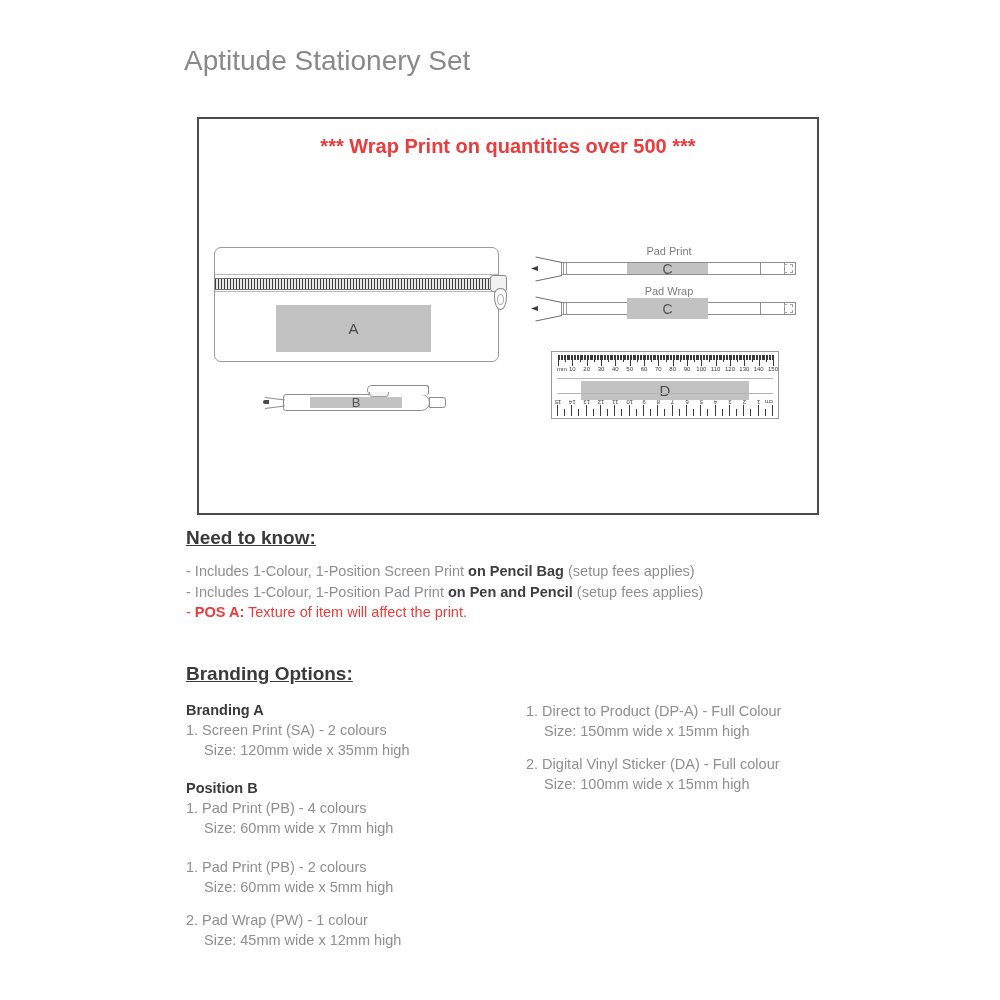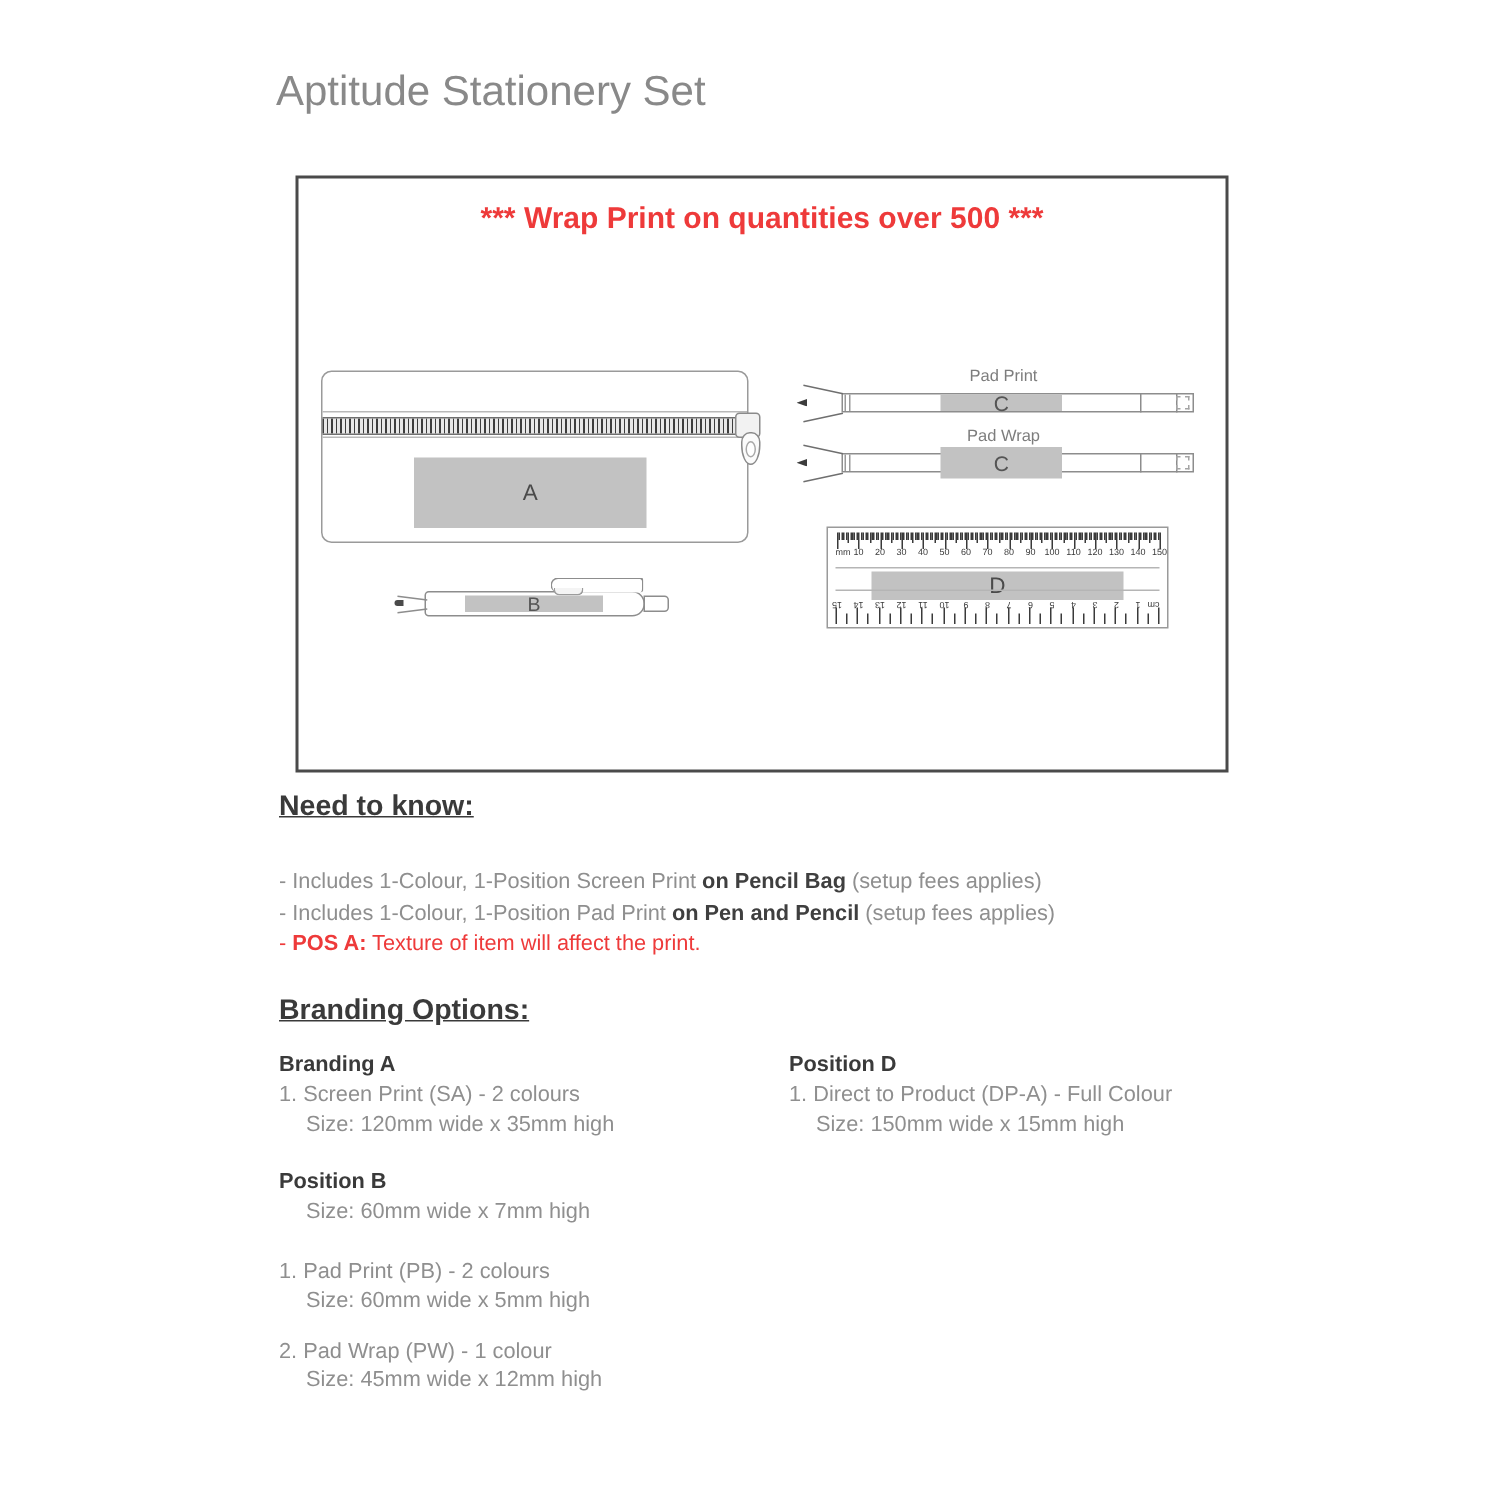--- a/index.html
+++ b/index.html
@@ -400,21 +400,21 @@
     position: absolute;
     left: 186px;
     top: 527px;
     width: 640px;
   }
   .section-title {
     font-size: 19px;
     font-weight: bold;
     color: #3a3a3a;
     text-decoration: underline;
-    margin-bottom: 29px;
+    margin-bottom: 12px;
   }
   .ntk-line {
     font-size: 14.5px;
     color: #8f8f8f;
     line-height: 1.42;
   }
   .ntk-line b { color: #3f3f3f; font-weight: bold; }
   .ntk-line.alert { color: #ee3a3a; }
   .ntk-line.alert b { color: #ee3a3a; }
 
@@ -757,37 +757,41 @@
         <div class="pos-block">
           <div class="pos-title">Branding A</div>
           <div class="pos-opt">
             <div class="pos-line">1. Screen Print (SA) - 2 colours</div>
             <div class="pos-line indent">Size: 120mm wide x 35mm high</div>
           </div>
         </div>
         <div class="pos-block">
           <div class="pos-title">Position B</div>
           <div class="pos-opt">
+            <div class="pos-line">1. Pad Print (PB) - 4 colours</div>
             <div class="pos-line indent">Size: 60mm wide x 7mm high</div>
           </div>
         </div>
         <div class="pos-block">
           <div class="pos-opt">
             <div class="pos-line">1. Pad Print (PB) - 2 colours</div>
             <div class="pos-line indent">Size: 60mm wide x 5mm high</div>
           </div>
           <div class="pos-opt">
             <div class="pos-line">2. Pad Wrap (PW) - 1 colour</div>
             <div class="pos-line indent">Size: 45mm wide x 12mm high</div>
           </div>
         </div>
       </div>
     <div class="branding-col right" id="branding-right">
         <div class="pos-block">
-          <div class="pos-title">Position D</div>
           <div class="pos-opt">
             <div class="pos-line">1. Direct to Product (DP-A) - Full Colour</div>
             <div class="pos-line indent">Size: 150mm wide x 15mm high</div>
+          </div>
+          <div class="pos-opt">
+            <div class="pos-line">2. Digital Vinyl Sticker (DA) - Full colour</div>
+            <div class="pos-line indent">Size: 100mm wide x 15mm high</div>
           </div>
         </div>
       </div>
   </div>
 </div>
 
 </body></html>

